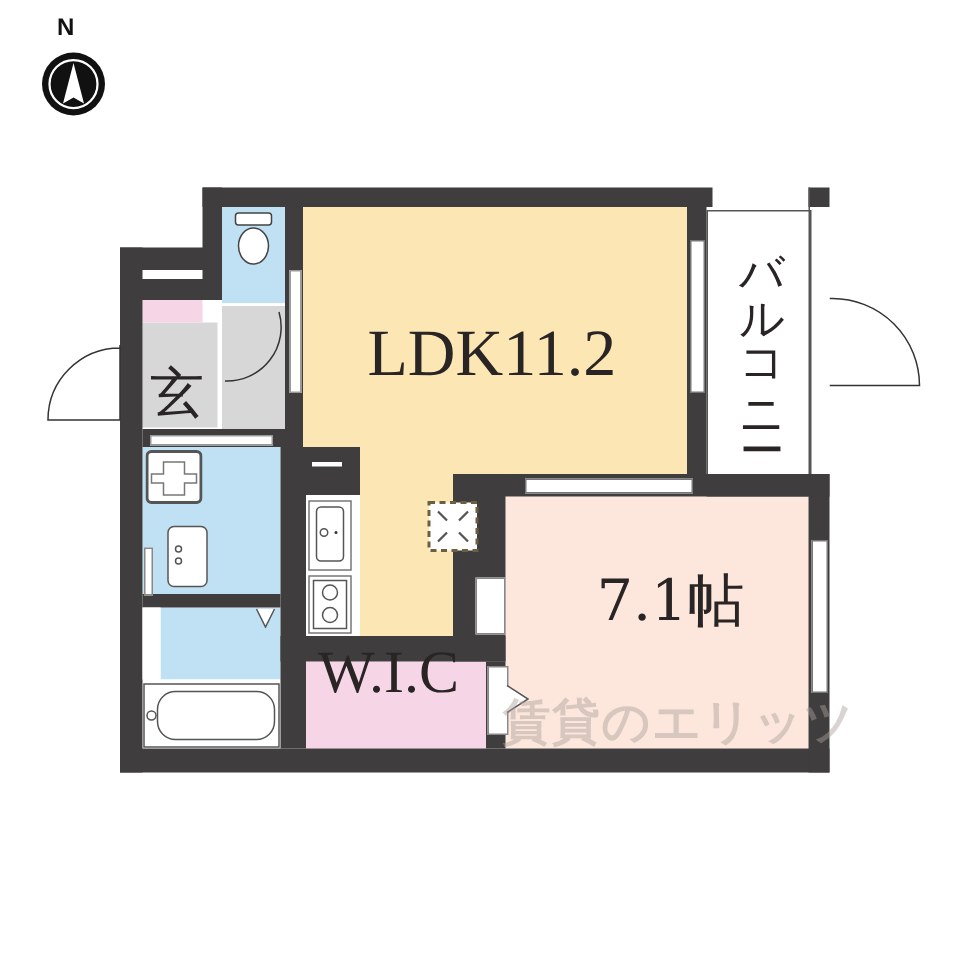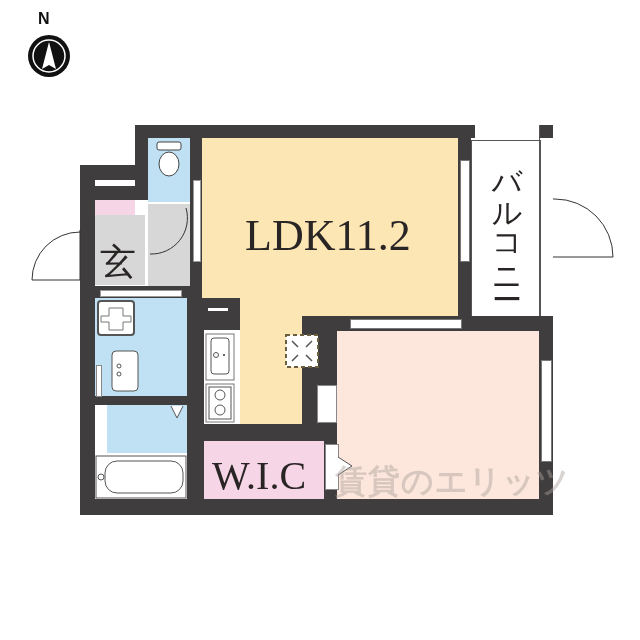--- a/index.html
+++ b/index.html
@@ -4,21 +4,21 @@
 <style>
   html,body{margin:0;padding:0;}
   body{width:640px;height:640px;background:#ffffff;position:relative;overflow:hidden;font-family:"DejaVu Serif",serif;}
   .abs{position:absolute;}
   .wall{position:absolute;background:#3f3d3d;}
   .room{position:absolute;}
   .compass-n{position:absolute;left:38px;top:10px;font-family:"Liberation Sans",sans-serif;font-weight:bold;font-size:16px;color:#111;}
   .compass{position:absolute;left:27px;top:34px;width:44px;height:44px;}
   .label-ldk{position:absolute;left:245px;top:210px;font-family:"Liberation Serif",serif;font-size:44px;color:#2a2525;letter-spacing:0px;}
   .label-yoshitsu{position:absolute;left:392px;top:377px;font-family:"DejaVu Serif",serif;font-size:38px;color:#2a2525;line-height:46px;text-align:center;width:110px;}
-  .label-wic{position:absolute;left:212px;top:452px;font-family:"Liberation Serif",serif;font-size:40px;color:#2a2525;}
+  .label-wic{position:absolute;left:212px;top:424px;font-family:"Liberation Serif",serif;font-size:40px;color:#2a2525;}
   .label-genkan{position:absolute;left:100px;top:238px;font-family:"DejaVu Serif",serif;font-size:36px;color:#2a2525;}
   .label-balcony{position:absolute;left:487px;top:148px;font-family:"DejaVu Sans",sans-serif;font-size:30px;color:#2a2525;writing-mode:vertical-rl;line-height:40px;}
   .watermark{position:absolute;left:335px;top:460px;font-family:"DejaVu Sans",sans-serif;font-weight:bold;font-size:32px;color:rgba(170,160,155,0.45);white-space:nowrap;letter-spacing:1px;}
 </style>
 </head>
 <body>
 
 <div class="compass-n">N</div>
 <svg class="compass" viewBox="0 0 44 44">
   <circle cx="22" cy="22" r="21" fill="#111"></circle>
@@ -129,19 +129,20 @@
   </svg>
 
   <div class="abs" style="left:317px;top:385px;width:18px;height:36px;background:#fff;border:1px solid #888;"></div>
   <div class="abs" style="left:325px;top:444px;width:12px;height:44px;background:#fff;border:1px solid #888;"></div>
   <svg class="abs" style="left:337px;top:456px;" width="16" height="20" viewBox="0 0 16 20">
     <path d="M1,1 L15,10 L1,19" fill="#fff" stroke="#555"></path>
   </svg>
 
   <div class="label-ldk">LDK11.2</div>
   <div class="label-yoshitsu">
+    <div>7.1帖</div>
   </div>
   <div class="label-wic">W.I.C</div>
   <div class="label-genkan">玄</div>
   <div class="label-balcony">バルコニー</div>
 
   <div class="watermark">賃貸のエリッツ</div>
 </div>
 
 </body></html>

